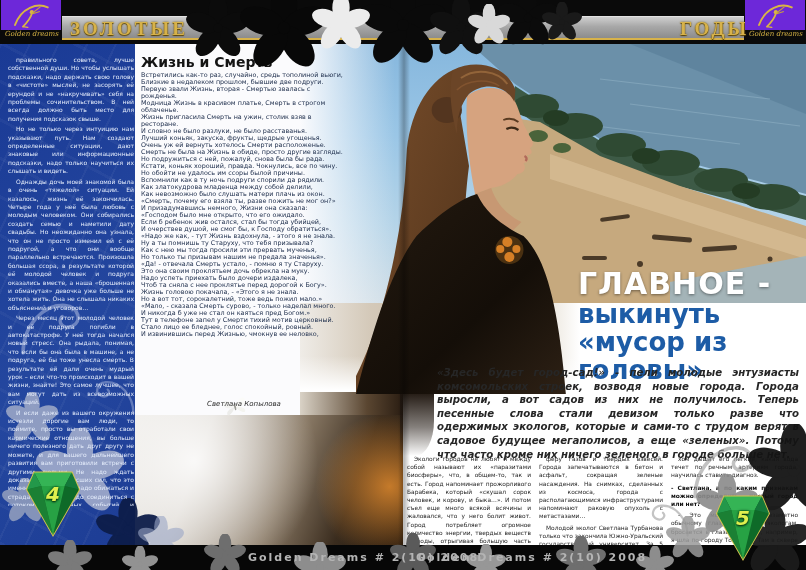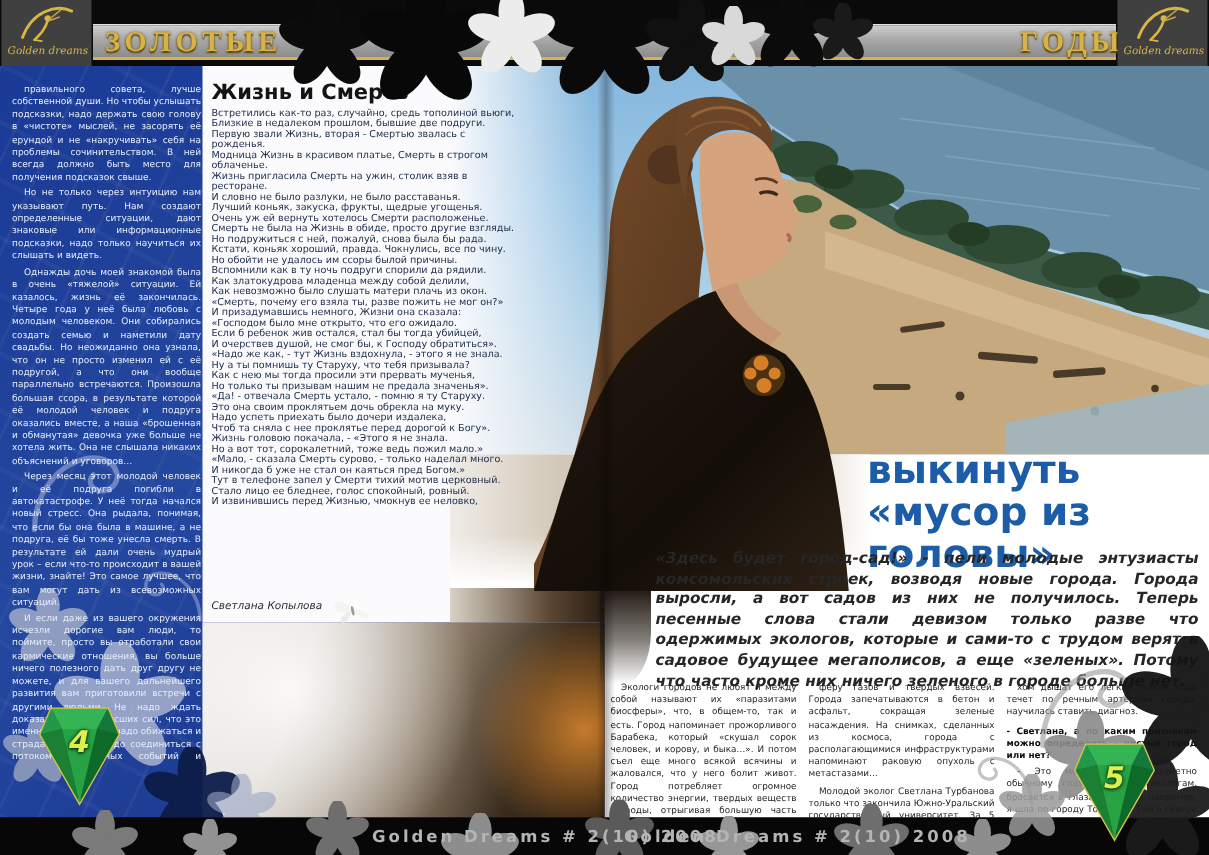--- a/index.html
+++ b/index.html
@@ -9,21 +9,21 @@
   .abs{position:absolute;}
 
   
   .header{left:0;top:0;width:806px;height:44px;background:#0a0a0a;z-index:30;}
   .header-bar{left:62px;top:16px;width:682px;height:24px;z-index:31;
     background:linear-gradient(to bottom,#cfcfcf 0%,#a8a8a8 45%,#8c8c8c 100%);
     border-top:1px solid #e2e2e2;border-bottom:2px solid var(--c-gold,#c9a227);}
   .mag-title{z-index:33;font-family:Liberation Serif, serif;font-weight:bold;
     font-size:19px;letter-spacing:3px;color:var(--c-gold,#e8c84a);
     text-shadow:0 1px 1px #5a4300,0 0 2px #7a5b00;}
-  .logo-box{z-index:34;width:60px;height:44px;background:#404040;}
+  .logo-box{z-index:34;width:60px;height:30px;background:#6d28d9;}
   .logo-script{position:absolute;left:4px;top:30px;width:56px;font-family:"DejaVu Serif",serif;
     font-style:italic;font-size:7px;color:#d9b545;white-space:nowrap;}
 
   
   .page-left{left:0;top:44px;width:403px;height:501px;z-index:1;
     background:
       repeating-linear-gradient(115deg,rgba(255,255,255,0.045) 0 2px,rgba(255,255,255,0) 2px 26px),
       repeating-linear-gradient(28deg,rgba(255,255,255,0.035) 0 3px,rgba(255,255,255,0) 3px 34px),
       linear-gradient(140deg,#1a3a95 0%,#24479f 45%,#16328a 100%);}
   .page-right{left:403px;top:44px;width:403px;height:501px;background:#ffffff;z-index:1;}
@@ -31,21 +31,21 @@
     background:linear-gradient(to right,rgba(0,0,0,0) 0%,rgba(0,0,0,0.28) 50%,rgba(0,0,0,0) 100%);}
 
   
   .intro-col{left:8px;top:56px;width:126px;height:450px;z-index:6;
     font-size:6px;line-height:8.4px;color:#e4ecfb;text-align:justify;overflow:hidden;}
   .intro-col p{margin:0 0 2px 0;text-indent:8px;}
   .poem-panel{left:135px;top:44px;width:268px;height:371px;background:#fbfbfd;z-index:2;}
   .poem-title{left:141px;top:54px;z-index:6;font-size:14px;font-weight:bold;color:#141414;}
   .poem-body{left:141px;top:72px;width:206px;z-index:6;font-size:6.4px;line-height:7px;
     color:#20304e;white-space:pre-line;}
-  .poem-author{left:141px;top:400px;width:206px;z-index:7;
+  .poem-author{left:141px;top:400px;width:206px;z-index:7;text-align:center;
     font-style:italic;font-size:7px;color:#2a2a2a;}
 
   
   .photo-top{left:300px;top:44px;width:506px;height:259px;z-index:3;
     background:linear-gradient(to bottom,#86b7dd 0%,#9ac6e6 35%,#b5d4e8 70%,#cfdde6 100%);}
   .photo-top .fade-left{position:absolute;left:0;top:0;width:95px;height:100%;
     background:linear-gradient(to right,#fbfbfd 0%,rgba(251,251,253,0) 100%);}
   .photo-mid{left:300px;top:303px;width:280px;height:89px;z-index:3;
     background:linear-gradient(to right,#efece7 0%,#d4c9b9 25%,#c2b196 65%,#ffffff 100%);}
   .photo-mid .fade-bottom{position:absolute;left:0;bottom:0;width:100%;height:40%;
@@ -333,20 +333,21 @@
       <use href="#sym-flower" fill="currentColor"></use>
     </svg>
 
   <div class="abs gem" style="left:26px;top:468px;width:54px;height:70px;">
     <svg width="54" height="70" viewBox="0 0 60 78">
         <use href="#sym-gem"></use>
       </svg>
     <div class="num">4</div>
   </div>
 
+  <div class="abs headline-1">ГЛАВНОЕ -</div>
   <div class="abs headline-2">выкинуть «мусор из головы»</div>
   <div class="abs lead">«Здесь будет город-сад!» - пели молодые энтузиасты комсомольских строек, возводя новые города. Города выросли, а вот садов из них не получилось. Теперь песенные слова стали девизом только разве что одержимых экологов, которые и сами-то с трудом верят в садовое будущее мегаполисов, а еще «зеленых». Потому что часто кроме них ничего зеленого в городе больше нет.</div>
 
   <div id="col1" class="abs news-col">
       <p>Экологи городов не любят и между собой называют их «паразитами биосферы», что, в общем-то, так и есть. Город напоминает прожорливого Барабека, который «скушал сорок человек, и корову, и быка…». И потом съел еще много всякой всячины и жаловался, что у него болит живот. Город потребляет огромное количество энергии, твердых веществ и воды, отрыгивая большую часть «съеденного и выпитого» в виде отходов, стоков и загрязняющих атмос-</p>
     </div>
   <div id="col2" class="abs news-col">
       <p>феру газов и твердых взвесей. Города запечатываются в бетон и асфальт, сокращая зеленые насаждения. На снимках, сделанных из космоса, города с располагающимися инфраструктурами напоминают раковую опухоль с метастазами…</p>
       <p>Молодой эколог Светлана Турбанова только что закончила Южно-Уральский государственный университет. За 5 лет учебы Светлана изучила Челябинск, как врач пациента. Она знает, каким возду-</p>
     </div>

